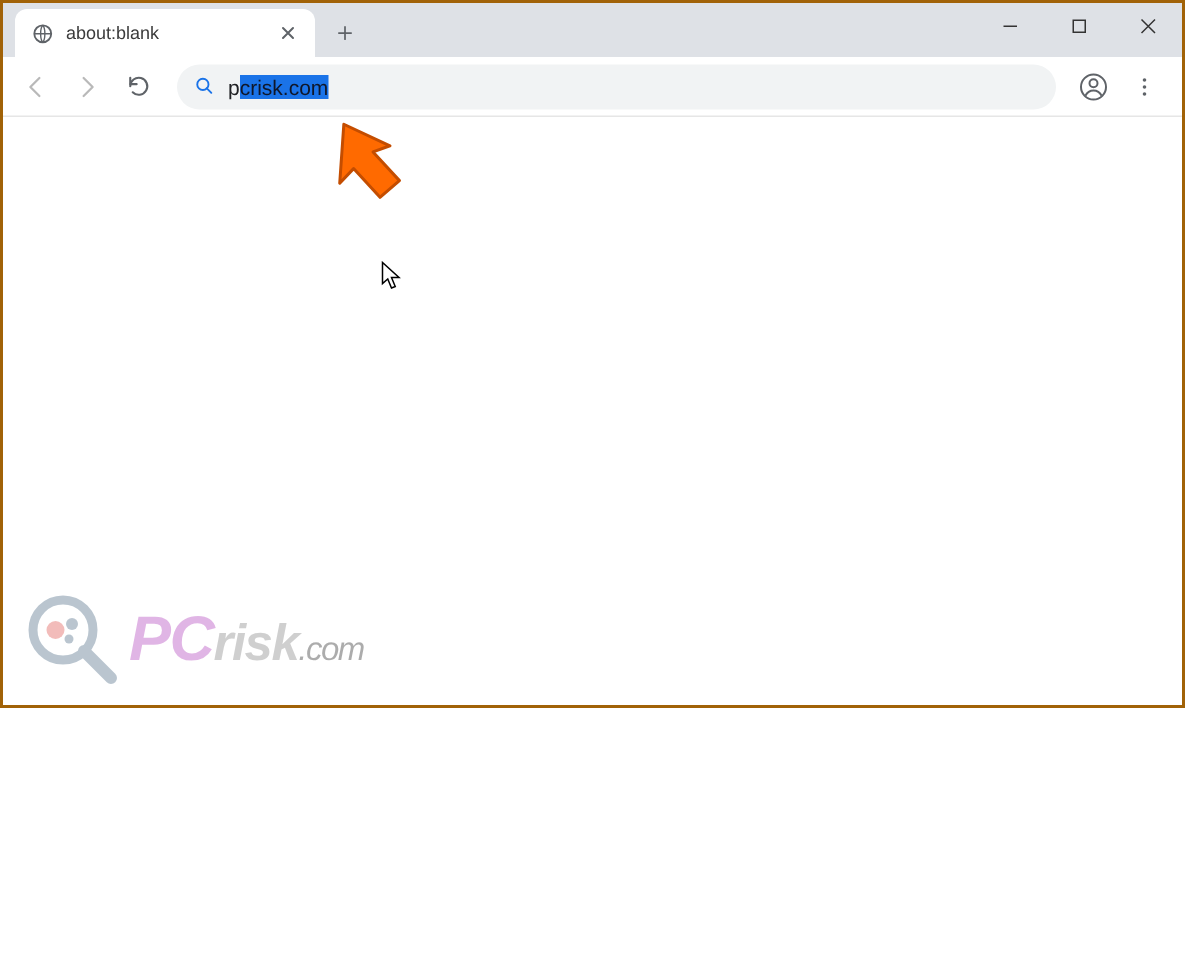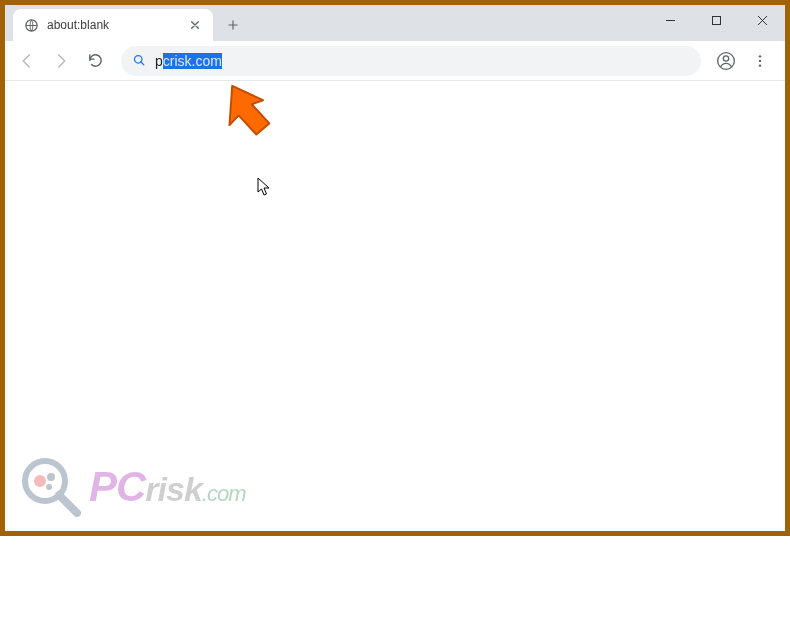--- a/index.html
+++ b/index.html
@@ -1,39 +1,39 @@
 <!DOCTYPE html>
 <html><head>
 <meta charset="utf-8">
 <style>
 * { margin: 0; padding: 0; box-sizing: border-box; }
 html, body { width: 790px; height: 644px; overflow: hidden; font-family: "Segoe UI", Arial, sans-serif; background: #fff; }
 
-.window { width: 790px; height: 536px; border: 5px solid #a16207; display: flex; flex-direction: column; background: #fff; position: relative; }
+.window { width: 790px; height: 472px; border: 2px solid #a16207; display: flex; flex-direction: column; background: #fff; position: relative; }
 
 
 .titlebar { height: 36px; background: #dee1e6; display: flex; align-items: flex-end; position: relative; }
 .tab { height: 32px; background: #fff; margin-left: 8px; border-radius: 8px 8px 0 0; display: flex; align-items: center; padding: 0 10px 0 10px; min-width: 200px; position: relative; font-size: 12px; color: #3c3c3c; }
 .tab .favicon { width: 16px; height: 16px; margin-right: 8px; display: flex; align-items: center; justify-content: center; color: #5f6368; }
 .tab .tab-title { flex: 1; }
 .tab .tab-close { width: 16px; height: 16px; display: flex; align-items: center; justify-content: center; color: #5f6368; cursor: pointer; border-radius: 50%; }
 .newtab { width: 28px; height: 28px; display: flex; align-items: center; justify-content: center; margin-left: 6px; margin-bottom: 2px; color: #5f6368; border-radius: 50%; cursor: pointer; }
 
 .window-controls { position: absolute; right: 0; top: 0; height: 30px; display: flex; }
 .winbtn { width: 46px; height: 30px; display: flex; align-items: center; justify-content: center; color: #333; cursor: pointer; }
 
 
 .toolbar { height: 40px; background: #fff; border-bottom: 1px solid #e6e6e6; display: flex; align-items: center; padding: 0 6px; gap: 2px; }
 .navbtn { width: 32px; height: 32px; display: flex; align-items: center; justify-content: center; color: #5f6368; border-radius: 50%; cursor: pointer; }
 .navbtn.disabled { color: #b9b9b9; cursor: default; }
 
 .omnibox { flex: 1; height: 30px; margin: 0 8px; background: #f1f3f4; border-radius: 15px; display: flex; align-items: center; padding: 0 10px; position: relative; font-size: 14px; color: #202124; }
 .omnibox .site-icon { width: 16px; height: 16px; margin-right: 8px; display:flex; align-items:center; justify-content:center; }
 .omnibox .typed { white-space: pre; }
-.omnibox .autocomplete { background: #1a73e8; color: #e5e5e5; white-space: pre; }
+.omnibox .autocomplete { background: #1a73e8; color: #0f172a; white-space: pre; }
 
 .right-controls { display: flex; align-items: center; gap: 4px; padding-right: 4px; }
 .avatarbtn { width: 30px; height: 30px; border-radius: 50%; display: flex; align-items: center; justify-content: center; color: #5f6368; cursor: pointer; }
 .menubtn { width: 30px; height: 30px; display: flex; align-items: center; justify-content: center; color: #5f6368; cursor: pointer; border-radius: 50%; }
 
 
 .content { flex: 1; background: #fff; position: relative; }
 
 
 .arrow-overlay { position: absolute; left: 200px; top: 76px; pointer-events: none; }
@@ -41,21 +41,21 @@
 
 .cursor { position: absolute; left: 252px; top: 172px; pointer-events: none; }
 
 
 .watermark { position: absolute; left: 14px; bottom: 12px; display: flex; align-items: center; opacity: 0.32; }
 .wm-icon { position: relative; width: 64px; height: 64px; margin-right: 6px; }
 .wm-icon svg { width: 64px; height: 64px; }
 .wm-text { font-family: Arial, Helvetica, sans-serif; font-size: 42px; font-style: italic; font-weight: 700; letter-spacing: -1px; }
 .wm-pc { color: #a21caf; }
 .wm-risk { color: #6d6d6d; font-size: 34px; font-weight: 700; }
-.wm-ext { color: #15803d; font-size: 22px; font-weight: 400; font-style: italic; }
+.wm-ext { color: #000000; font-size: 22px; font-weight: 400; font-style: italic; }
 
 svg { display: block; }
 </style>
 </head>
 <body>
 
 <div class="window">
 
   <div class="titlebar">
     <div class="tab">

